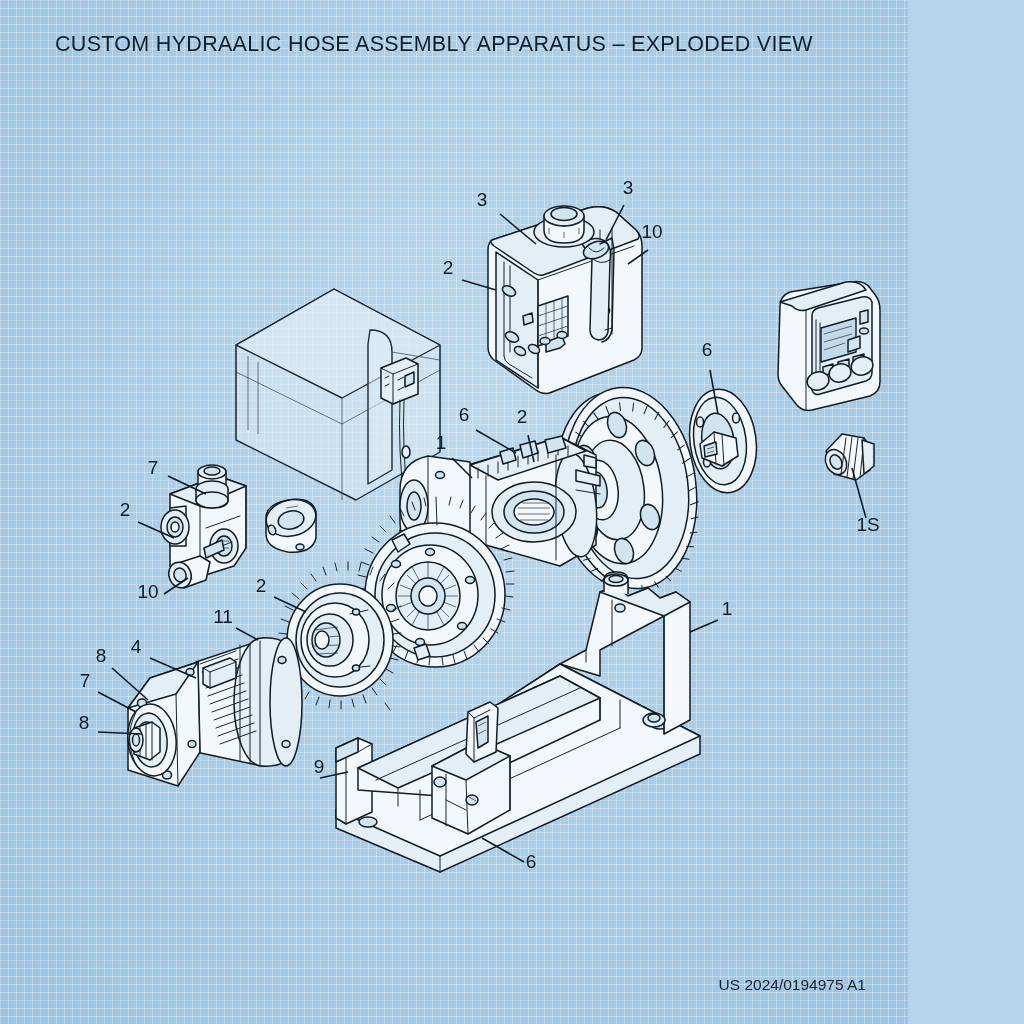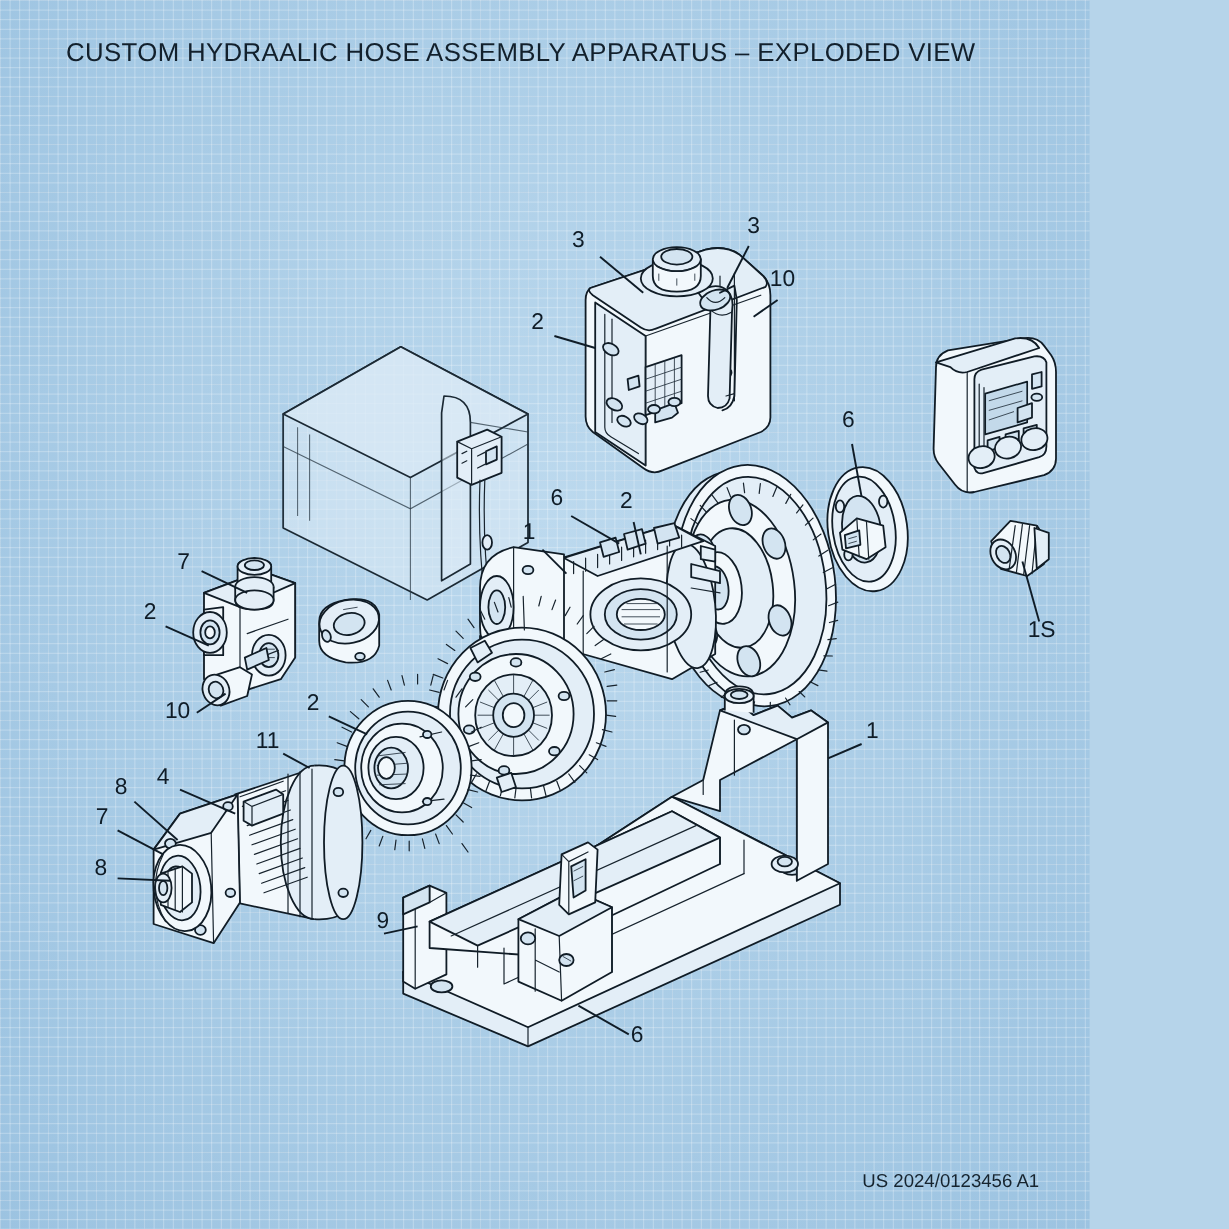--- a/index.html
+++ b/index.html
@@ -28,21 +28,21 @@
   }
   #art{position:absolute;left:0;top:0;width:1024px;height:1024px;}
   .cal{font-size:19px;fill:#0f1c27;font-family:"Liberation Sans","DejaVu Sans",sans-serif;}
 </style>
 </head>
 <body>
 
 <div id="sheet">
 
   <div id="title">CUSTOM HYDRAALIC HOSE ASSEMBLY APPARATUS – EXPLODED VIEW</div>
-  <div id="footer">US 2024/0123456 A1</div>
+  <div id="footer">US 2024/0194975 A1</div>
 
   <svg id="art" viewBox="0 0 1024 1024" xmlns="http://www.w3.org/2000/svg">
     <defs>
       <style>
         .ln   { fill:none; stroke:#101c26; stroke-width:1.5; stroke-linejoin:round; stroke-linecap:round; }
         .lnT  { fill:none; stroke:#17232d; stroke-width:1.0; stroke-linejoin:round; stroke-linecap:round; }
         .lnF  { fill:none; stroke:#22303b; stroke-width:0.7; }
         .f1   { fill:#f2f8fc; stroke:#101c26; stroke-width:1.5; stroke-linejoin:round; }
         .f2   { fill:#e3eef7; stroke:#101c26; stroke-width:1.5; stroke-linejoin:round; }
         .f3   { fill:#d3e4f1; stroke:#101c26; stroke-width:1.5; stroke-linejoin:round; }

